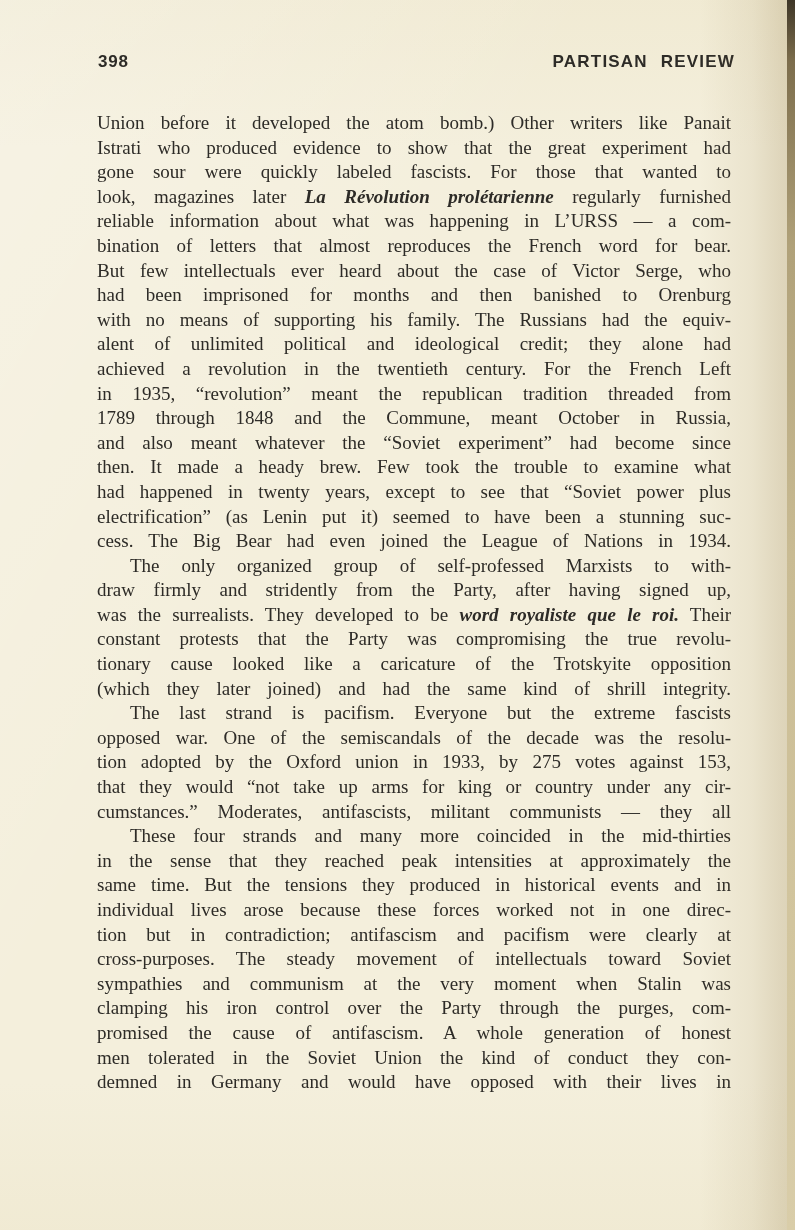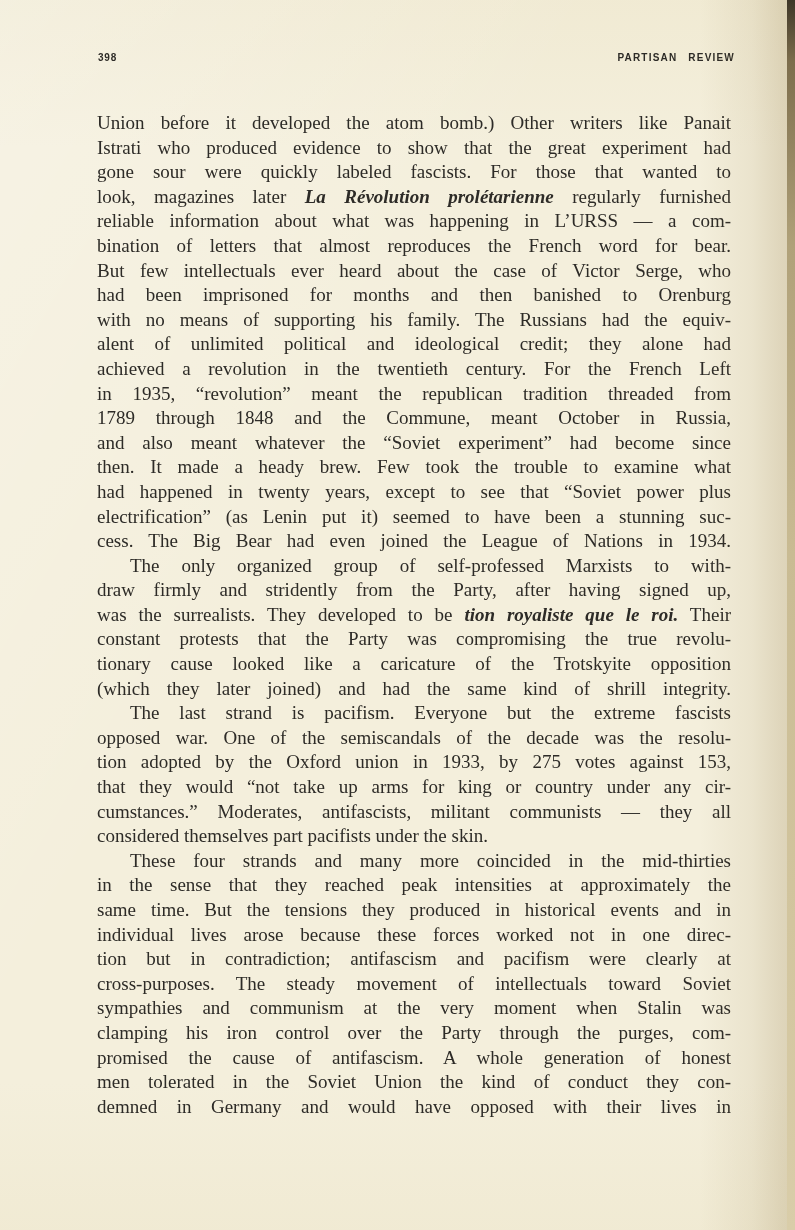--- a/index.html
+++ b/index.html
@@ -35,21 +35,21 @@
       #b0a179 20%,
       var(--edge_tan, #c9bb93) 45%,
       #d2c59e 75%,
       #d9cda9 100%);
     pointer-events: none;
   }
   .running-head {
     position: absolute; top: 52px; left: 98px; right: 60px;
     display: flex; justify-content: space-between; align-items: center;
     font-family: "Liberation Sans", sans-serif;
-    font-weight: 700; font-size: 10px; letter-spacing: 0.8px;
+    font-weight: 700; font-size: 17px; letter-spacing: 0.8px;
     color: var(--ink, #2d2b27);
   }
   .running-head .journal { word-spacing: 7px; letter-spacing: 1.2px; }
   .page-text {
     position: absolute; top: 111px; left: 97px; width: 634px;
     font-size: 19px; line-height: 24.6px;
     color: var(--ink, #2d2b27);
     text-rendering: optimizeLegibility;
   }
   .line { text-align: justify; text-align-last: justify; }
@@ -81,30 +81,29 @@
     <div class="line"><span>achieved a revolution in the twentieth century. For the French Left</span></div>
     <div class="line"><span>in 1935, “revolution” meant the republican tradition threaded from</span></div>
     <div class="line"><span>1789 through 1848 and the Commune, meant October in Russia,</span></div>
     <div class="line"><span>and also meant whatever the “Soviet experiment” had become since</span></div>
     <div class="line"><span>then. It made a heady brew. Few took the trouble to examine what</span></div>
     <div class="line"><span>had happened in twenty years, except to see that “Soviet power plus</span></div>
     <div class="line"><span>electrification” (as Lenin put it) seemed to have been a stunning suc-</span></div>
     <div class="line"><span>cess. The Big Bear had even joined the League of Nations in 1934.</span></div>
     <div class="line indent"><span>The only organized group of self-professed Marxists to with-</span></div>
     <div class="line"><span>draw firmly and stridently from the Party, after having signed up,</span></div>
-    <div class="line"><span>was the surrealists. They developed to be </span><span class="it">tion royaliste que le roi.</span><span> Their</span></div>
+    <div class="line"><span>was the surrealists. They developed to be </span><span class="it">word royaliste que le roi.</span><span> Their</span></div>
     <div class="line"><span>constant protests that the Party was compromising the true revolu-</span></div>
     <div class="line"><span>tionary cause looked like a caricature of the Trotskyite opposition</span></div>
     <div class="line"><span>(which they later joined) and had the same kind of shrill integrity.</span></div>
     <div class="line indent"><span>The last strand is pacifism. Everyone but the extreme fascists</span></div>
     <div class="line"><span>opposed war. One of the semiscandals of the decade was the resolu-</span></div>
     <div class="line"><span>tion adopted by the Oxford union in 1933, by 275 votes against 153,</span></div>
     <div class="line"><span>that they would “not take up arms for king or country under any cir-</span></div>
     <div class="line"><span>cumstances.” Moderates, antifascists, militant communists — they all</span></div>
-    <div class="line no-just"><span>considered themselves part pacifists under the skin.</span></div>
     <div class="line indent"><span>These four strands and many more coincided in the mid-thirties</span></div>
     <div class="line"><span>in the sense that they reached peak intensities at approximately the</span></div>
     <div class="line"><span>same time. But the tensions they produced in historical events and in</span></div>
     <div class="line"><span>individual lives arose because these forces worked not in one direc-</span></div>
     <div class="line"><span>tion but in contradiction; antifascism and pacifism were clearly at</span></div>
     <div class="line"><span>cross-purposes. The steady movement of intellectuals toward Soviet</span></div>
     <div class="line"><span>sympathies and communism at the very moment when Stalin was</span></div>
     <div class="line"><span>clamping his iron control over the Party through the purges, com-</span></div>
     <div class="line"><span>promised the cause of antifascism. A whole generation of honest</span></div>
     <div class="line"><span>men tolerated in the Soviet Union the kind of conduct they con-</span></div>

